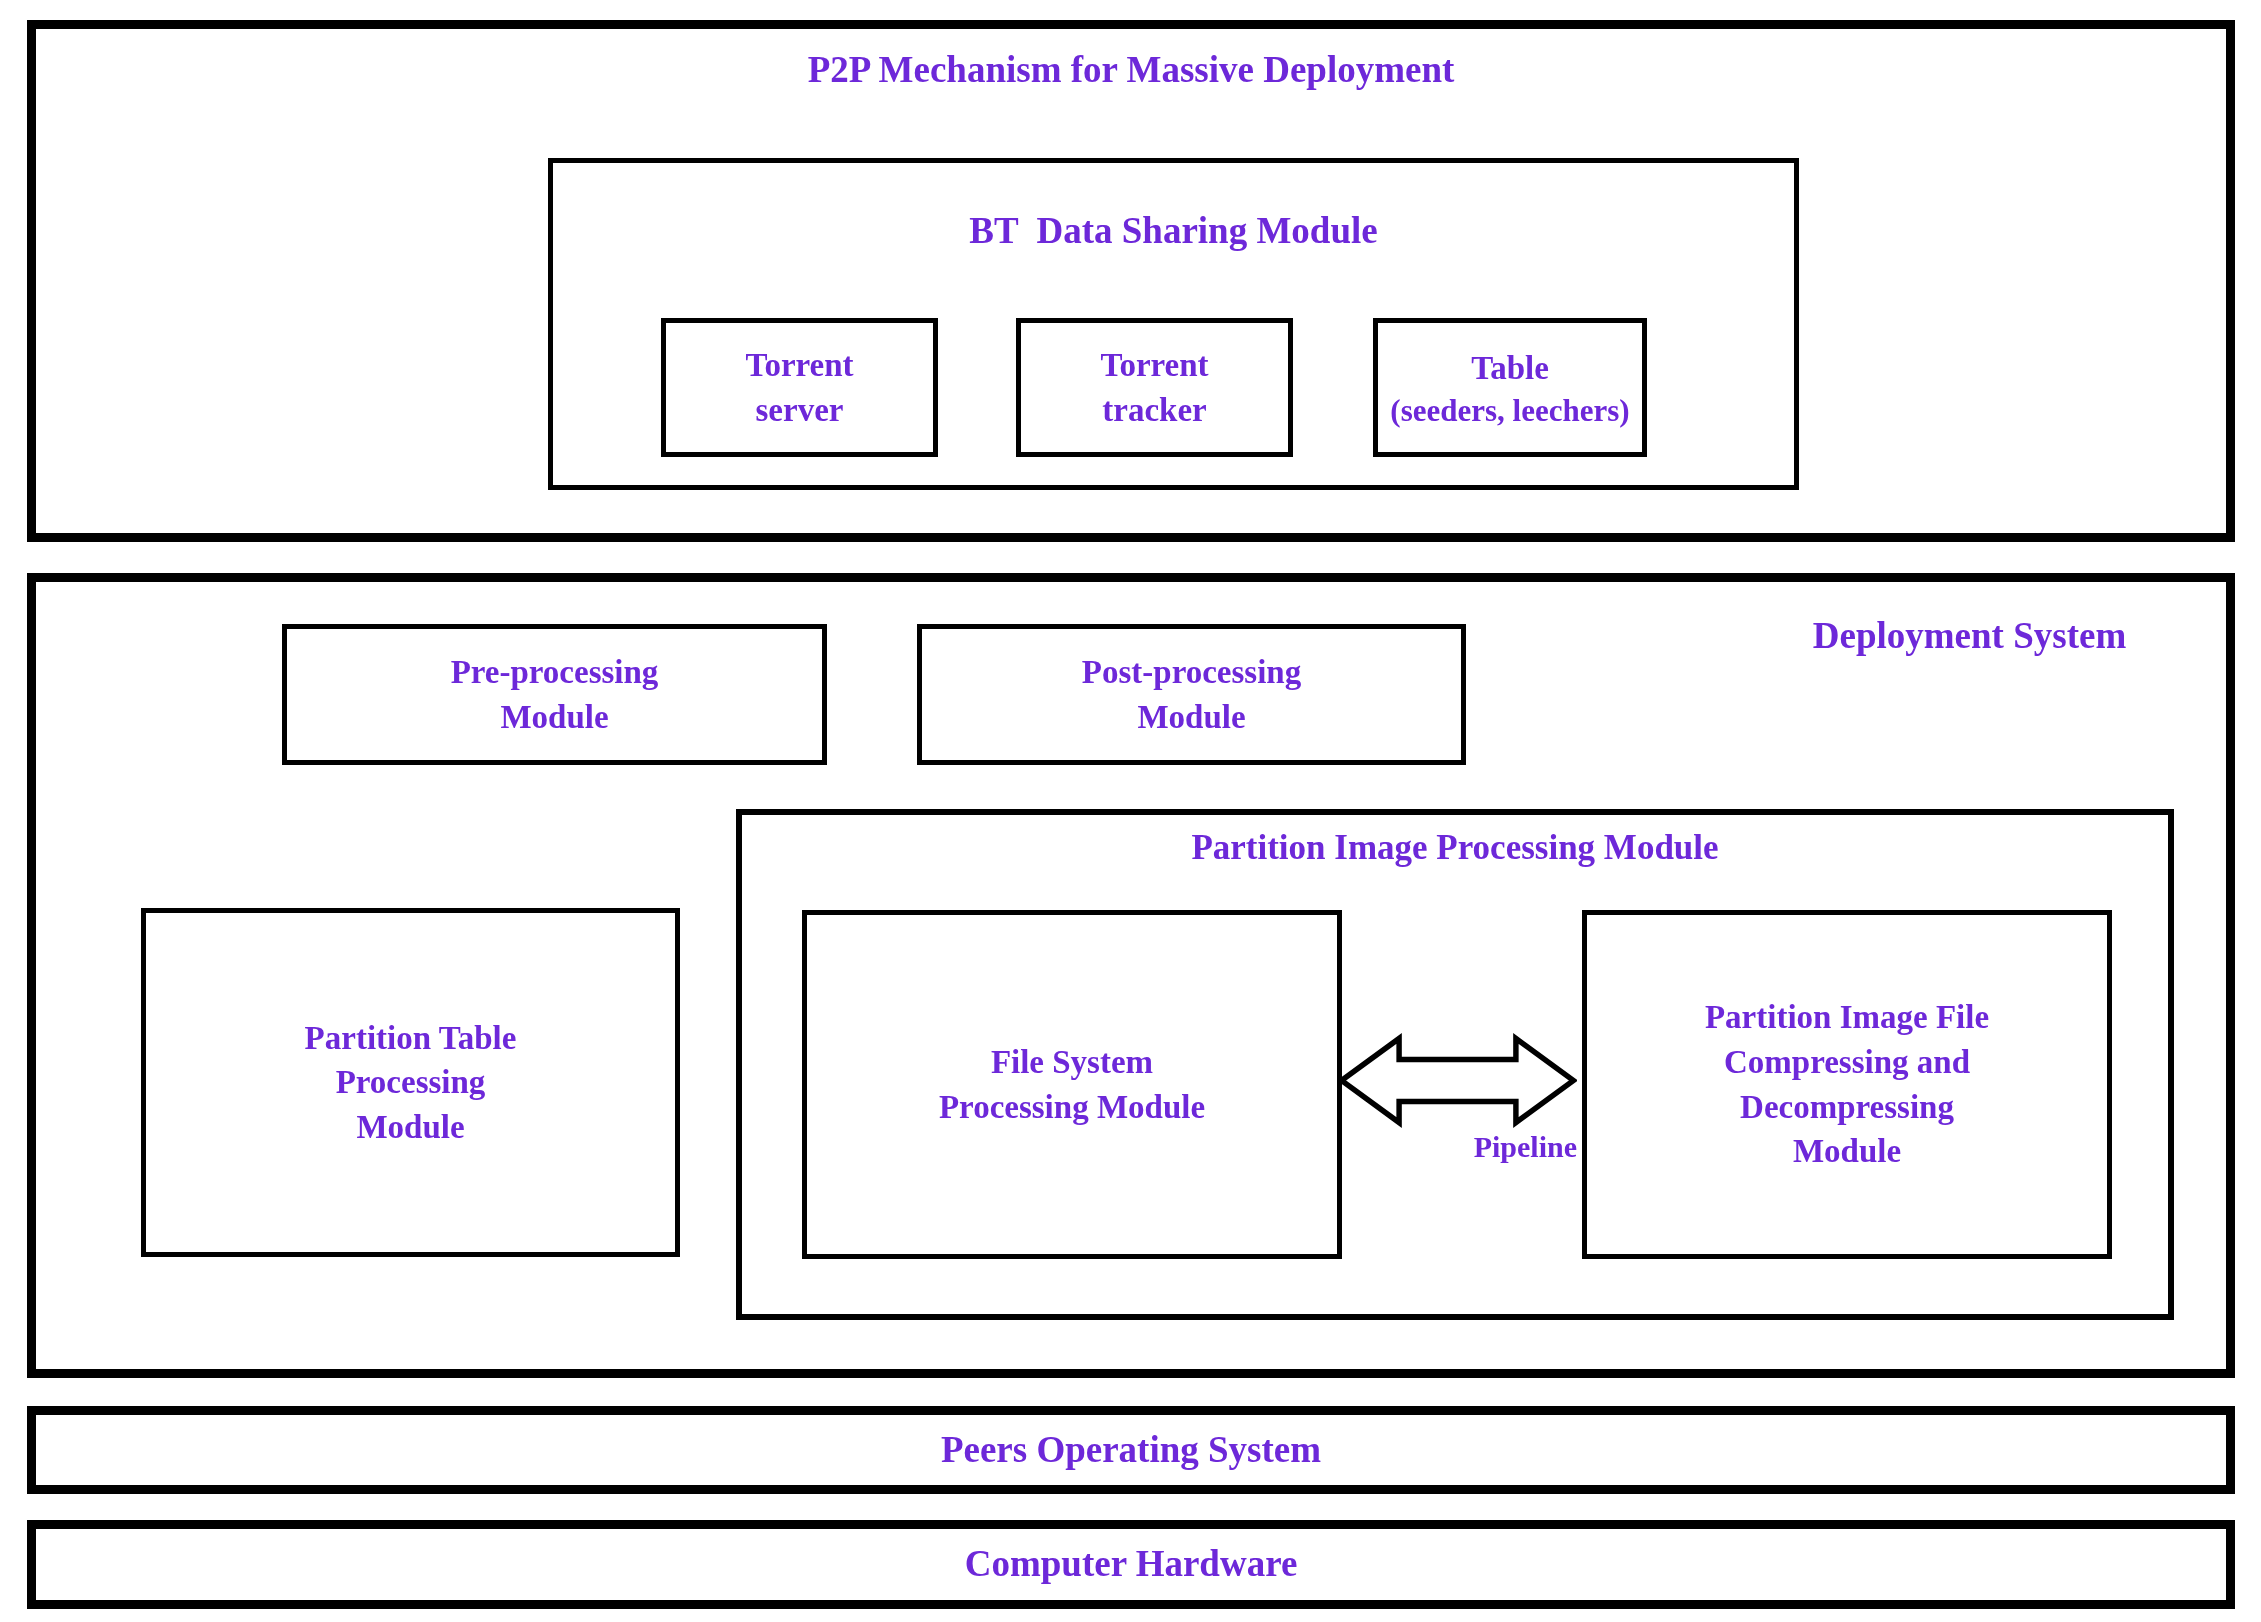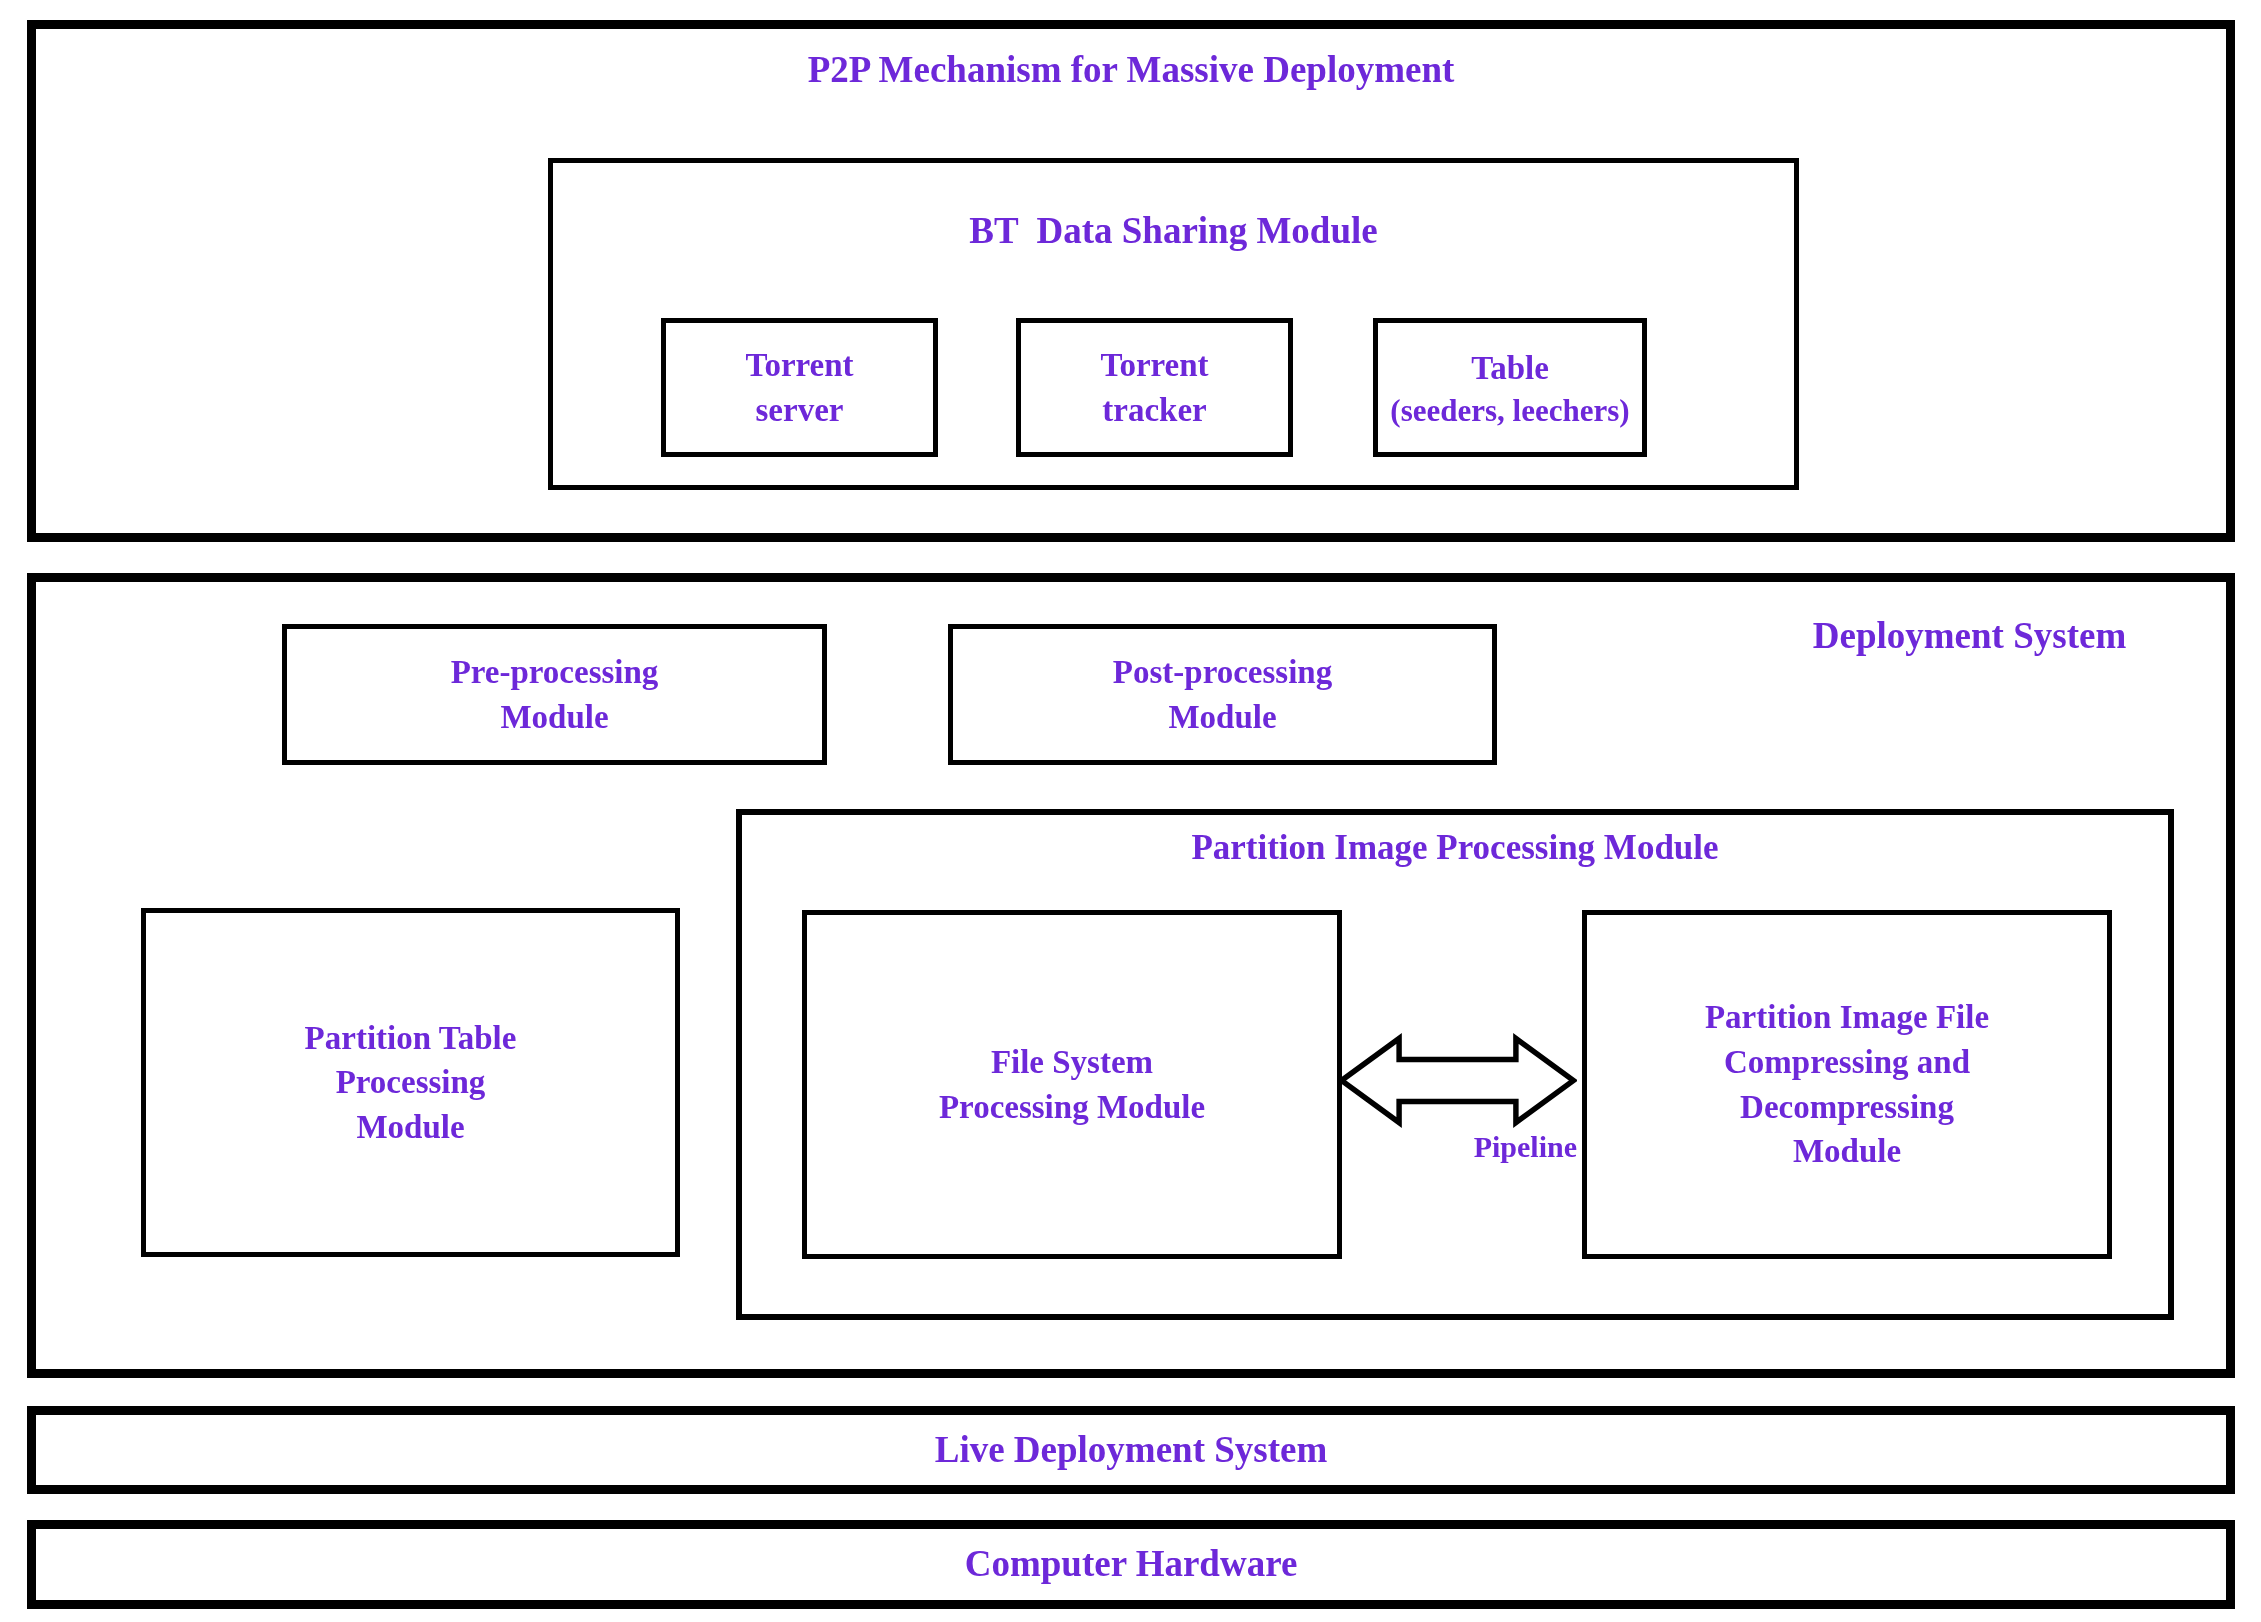--- a/index.html
+++ b/index.html
@@ -85,21 +85,21 @@
 
   <div class="box thick" style="left:27px; top:573px; width:2208px; height:805px;"></div>
 
   <div class="abs-title fs-title" style="left:1735px; top:614px; width:469px;">Deployment System</div>
 
   <div class="box center" style="left:282px; top:624px; width:545px; height:141px;">
     <div class="txt fs-label">Pre-processing
 Module</div>
   </div>
 
-  <div class="box center" style="left:948px; top:624px; width:549px; height:141px;">
+  <div class="box center" style="left:917px; top:624px; width:549px; height:141px;">
     <div class="txt fs-label">Post-processing
 Module</div>
   </div>
 
   <div class="box center" style="left:141px; top:908px; width:539px; height:349px;">
     <div class="txt fs-label">Partition Table
 Processing
 Module</div>
   </div>
 
@@ -121,21 +121,21 @@
   <div class="abs-title fs-pipeline" style="left:1338px; top:1130px; width:239px;text-align:right;">Pipeline</div>
 
   <div class="box center" style="left:1582px; top:910px; width:530px; height:349px;">
     <div class="txt fs-label">Partition Image File
 Compressing and
 Decompressing
 Module</div>
   </div>
 
   <div class="bar" style="left:27px; top:1406px; width:2208px; height:88px;">
-    <div class="txt fs-title">Live Deployment System</div>
+    <div class="txt fs-title">Peers Operating System</div>
   </div>
 
   <div class="bar" style="left:27px; top:1520px; width:2208px; height:89px;">
     <div class="txt fs-title">Computer Hardware</div>
   </div>
 
 </div>
 
 
 </body></html>

